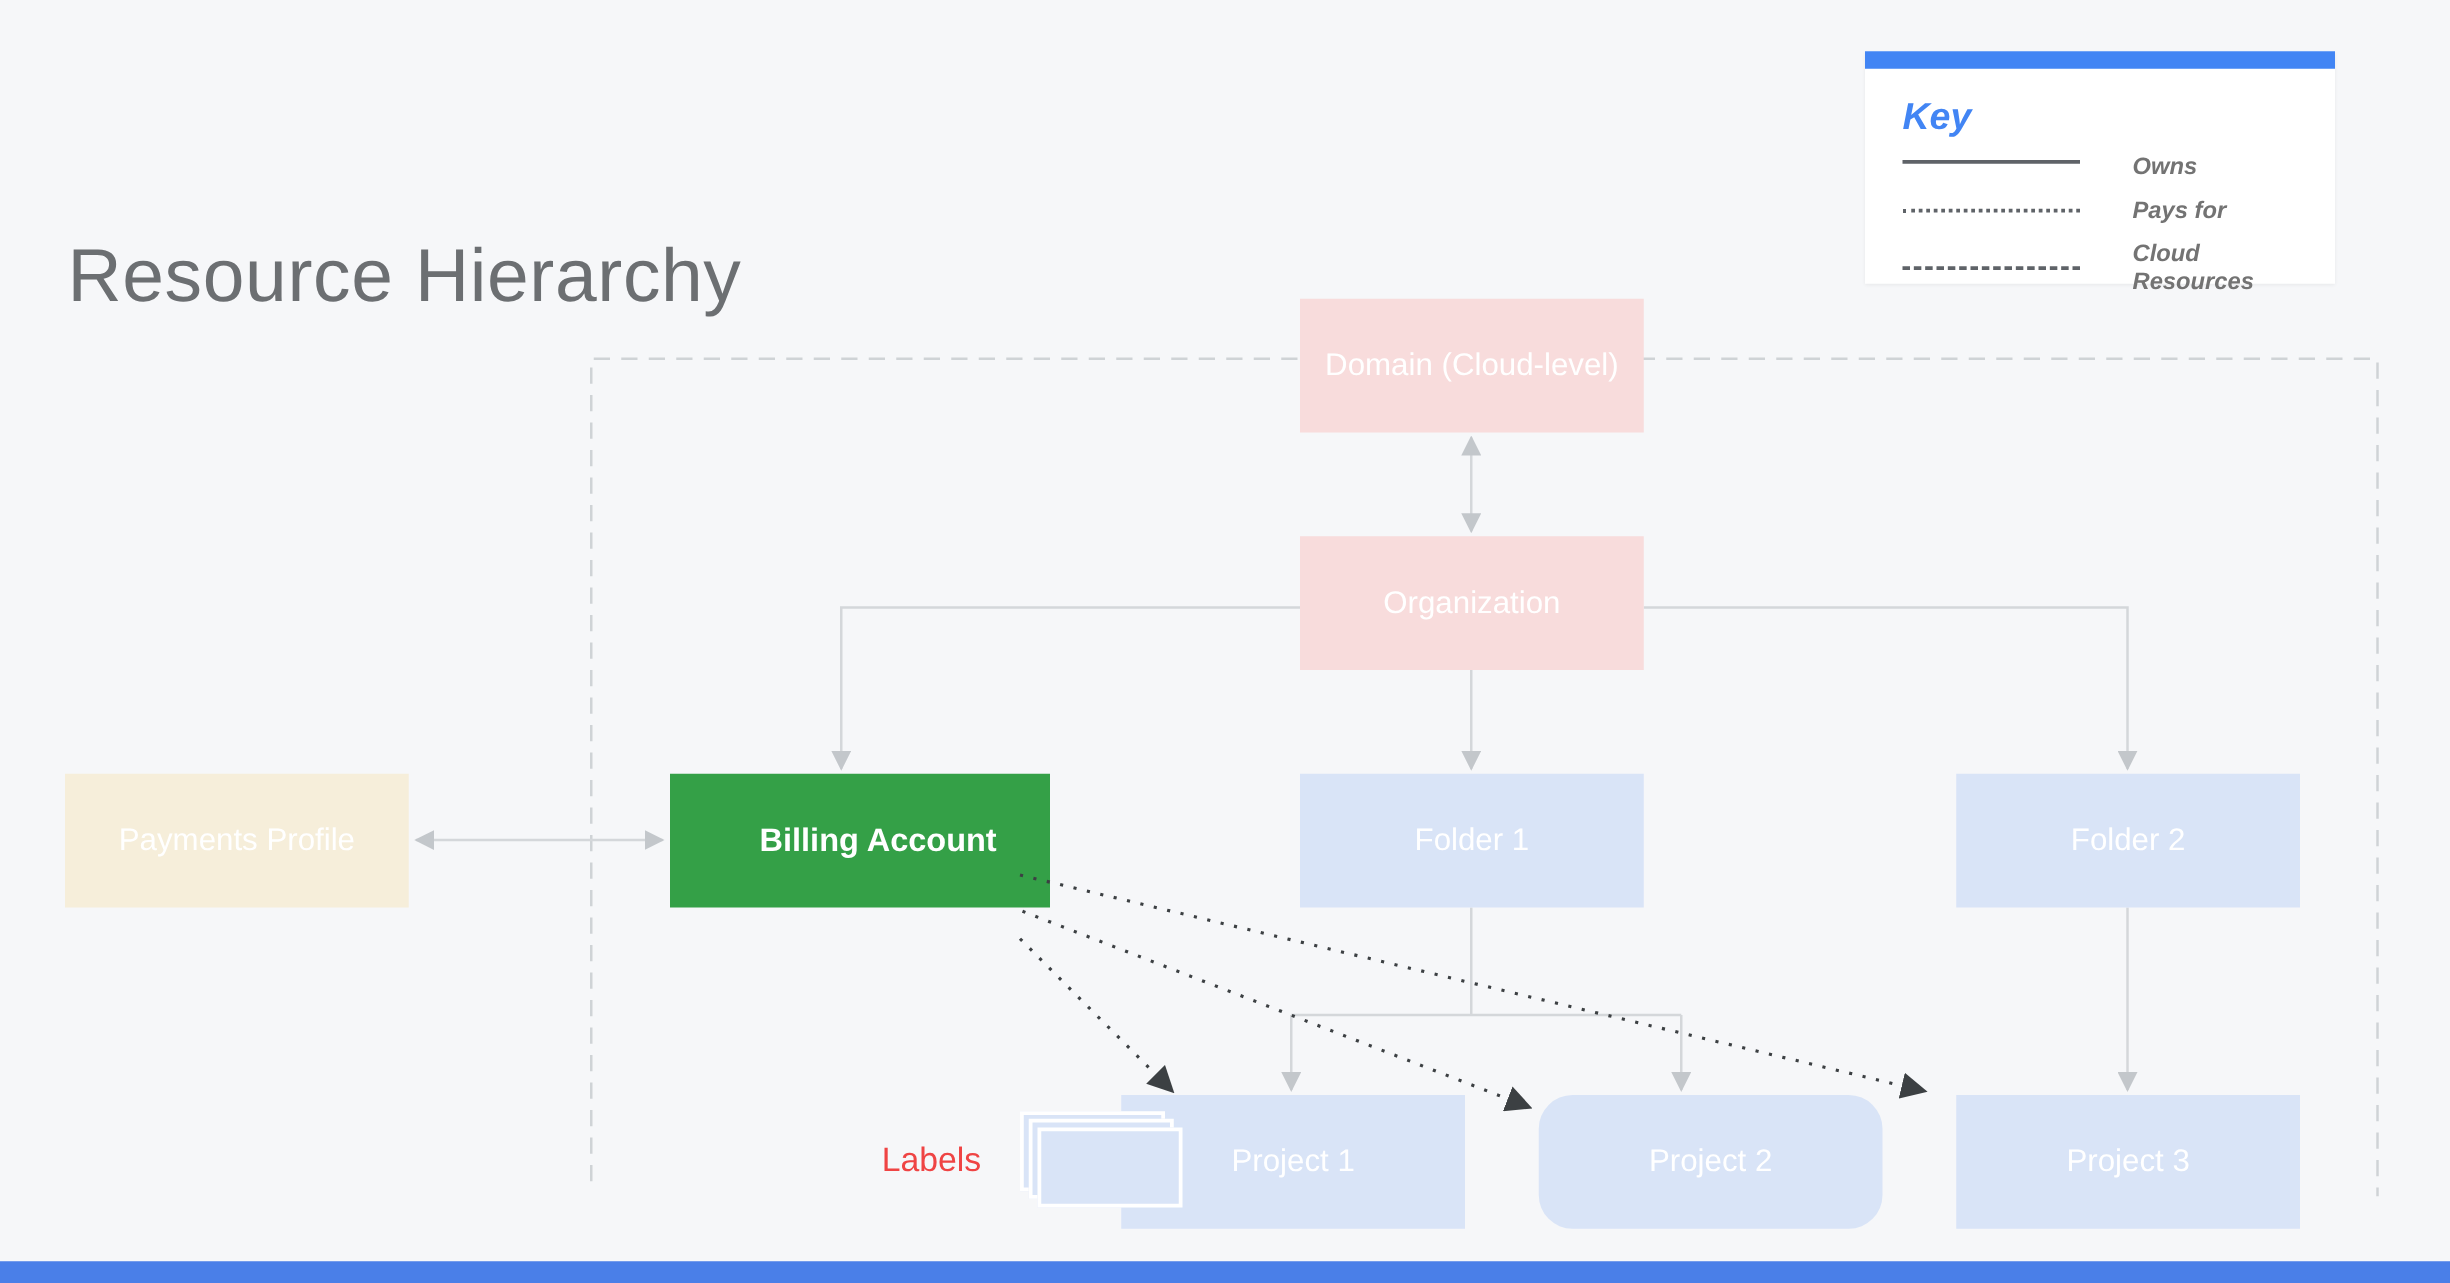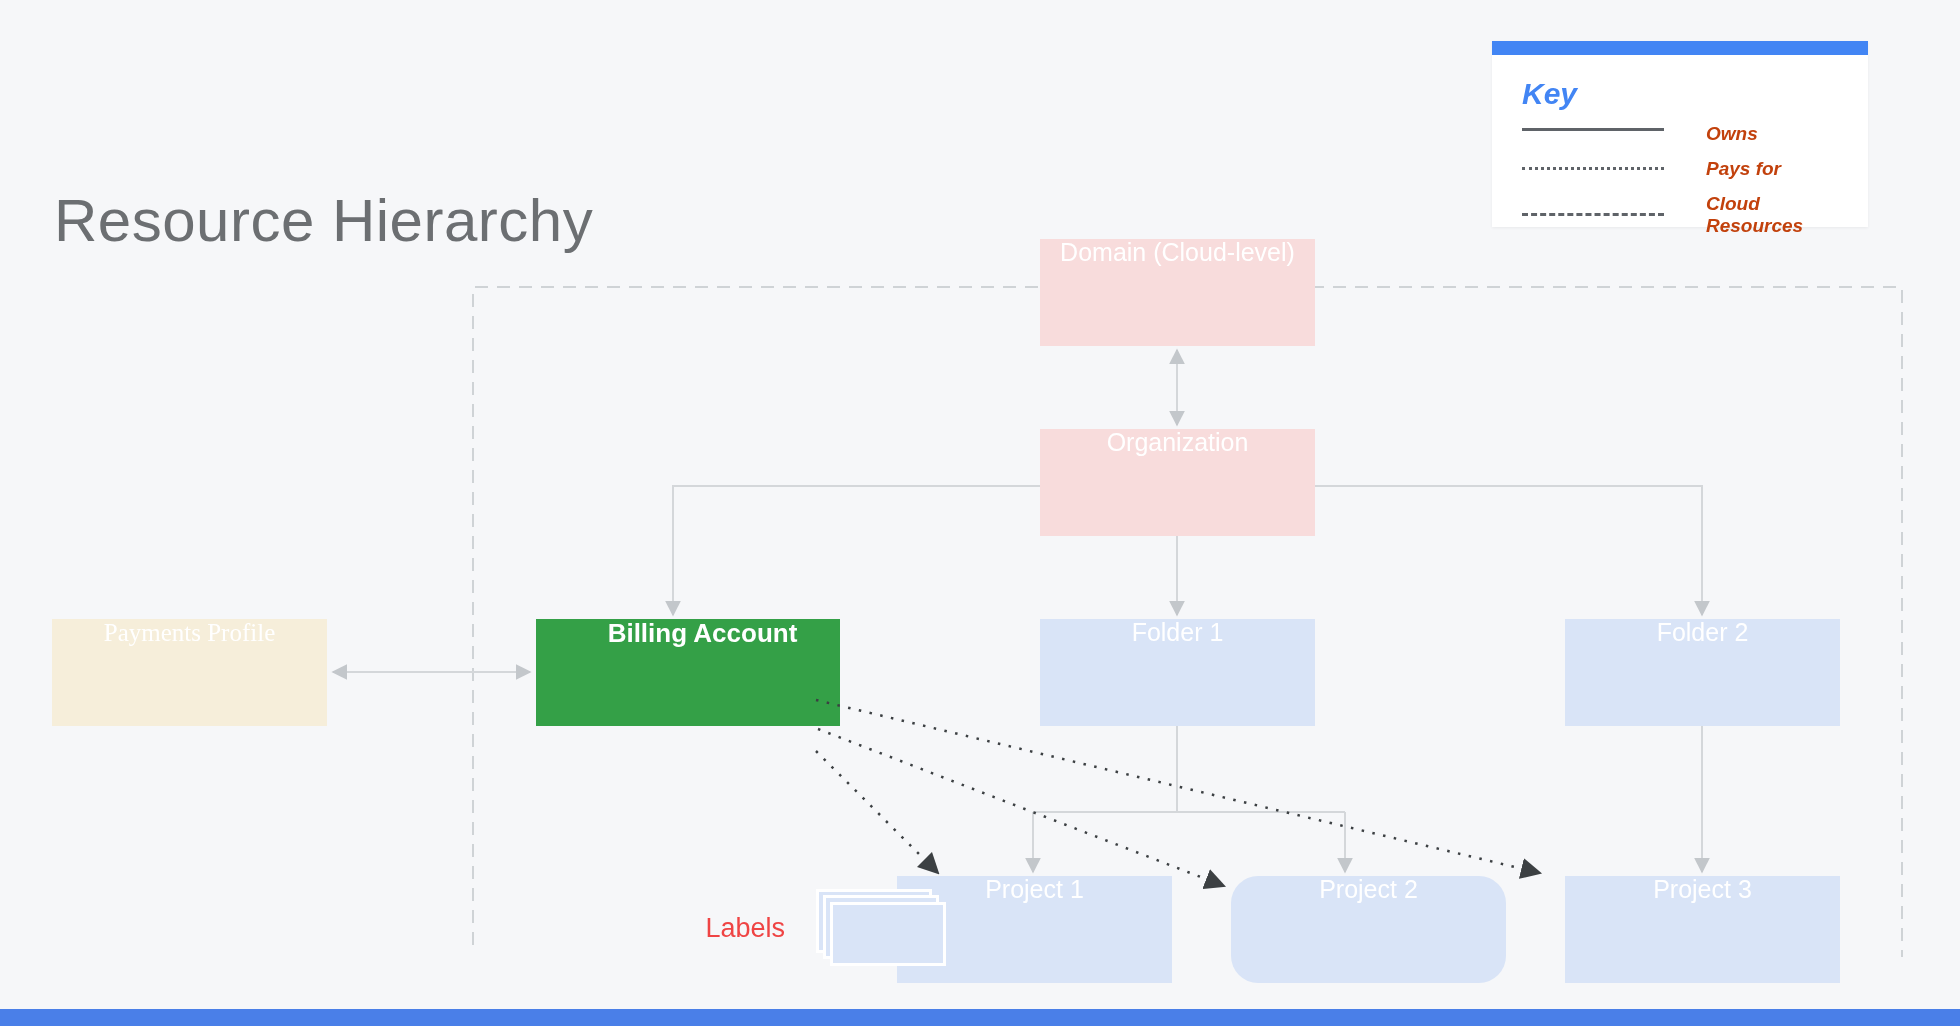--- a/index.html
+++ b/index.html
@@ -9,26 +9,26 @@
     font-family:"Liberation Sans", sans-serif;
   }
   svg.layer{position:absolute; left:0; top:0; width:1960px; height:1026px; pointer-events:none;}
   .page-title{
     position:absolute; left:54px; top:186px;
     font-size:60px; color:#6c6f72; letter-spacing:0.5px;
   }
   
   .node{
     position:absolute; width:275px; height:107px;
-    display:flex; align-items:flex-start; justify-content:center;
+    display:flex; align-items:center; justify-content:center;
     color:#ffffff; font-size:25px; text-align:center; line-height:1.1;
   }
   .node.pink{background:#f8dcdc;}
   .node.blue{background:#d9e4f7;}
-  .node.beige{background:#f6eeda;font-family:Liberation Serif, serif;}
+  .node.beige{background:#f6eeda;}
   .node.green{background:#34a047; font-weight:700; font-size:26px;padding-left:29px;}
   #node-domain{left:1040px; top:239px;}
   #node-organization{left:1040px; top:429px;}
   #node-payments{left:52px; top:619px;}
   #node-billing{left:536px; top:619px;}
   #node-folder1{left:1040px; top:619px;}
   #node-folder2{left:1565px; top:619px;}
   #node-project1{left:897px; top:876px;}
   #node-project2{left:1231px; top:876px;border-radius:27px;}
   #node-project3{left:1565px; top:876px;}
@@ -42,21 +42,21 @@
     position:absolute; left:30px; top:36px;
     font-size:30px; font-weight:700; color:#4285f4;
   }
   .key-rows{position:absolute; left:30px; top:82px; width:330px;}
   .key-row{display:flex; align-items:center; margin-bottom:13px;}
   .key-sample{width:142px; margin-right:42px; border-top-width:3px; border-top-color:#5f6368; height:0;}
   .key-sample.solid{border-top-style:solid; position:relative; top:-4px;}
   .key-sample.dotted{border-top-style:dotted;}
   .key-sample.dashed{border-top-style:dashed;}
   .key-label{
-    font-size:19px; font-weight:700; color:#c2410c; line-height:1.15; width:130px;
+    font-size:19px; font-weight:700; color:#737373; line-height:1.15; width:130px;
   }
   
   .labels-text{
     position:absolute; left:630px; top:913px; width:155px;
     text-align:right; font-size:27px; color:#ef4444;
   }
   .labels-stack{position:absolute; left:816px; top:889px; width:135px; height:84px;}
   .labels-card{
     position:absolute; width:110px; height:58px;
     background:#d9e4f7; border:3px solid #ffffff;

